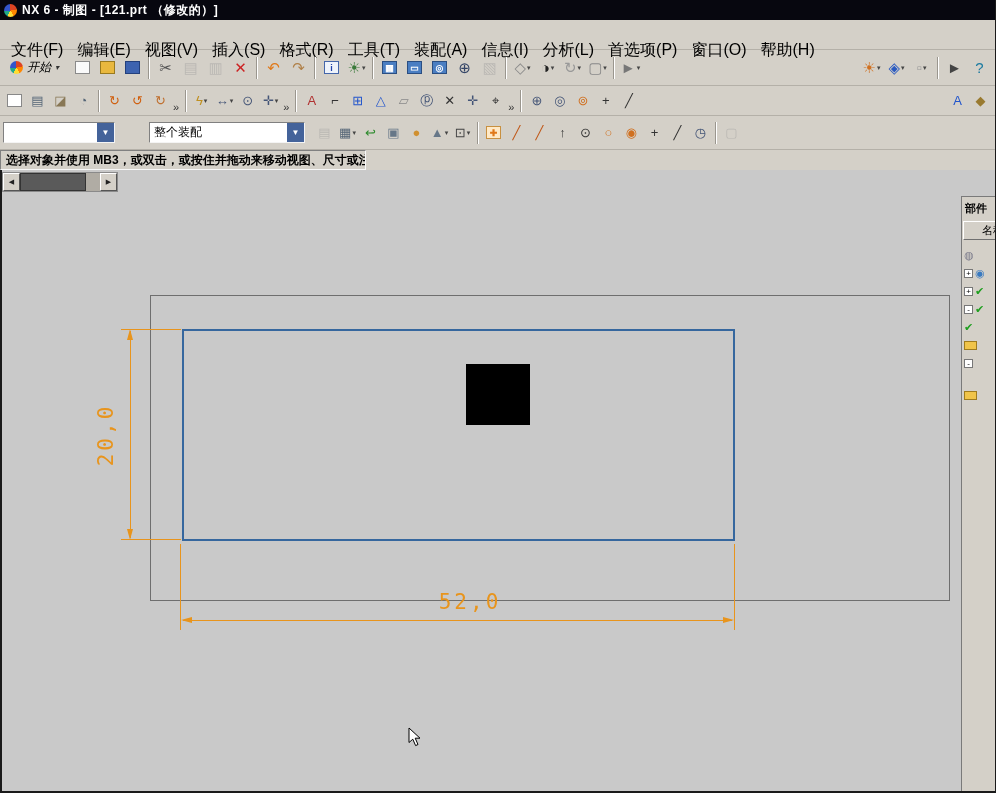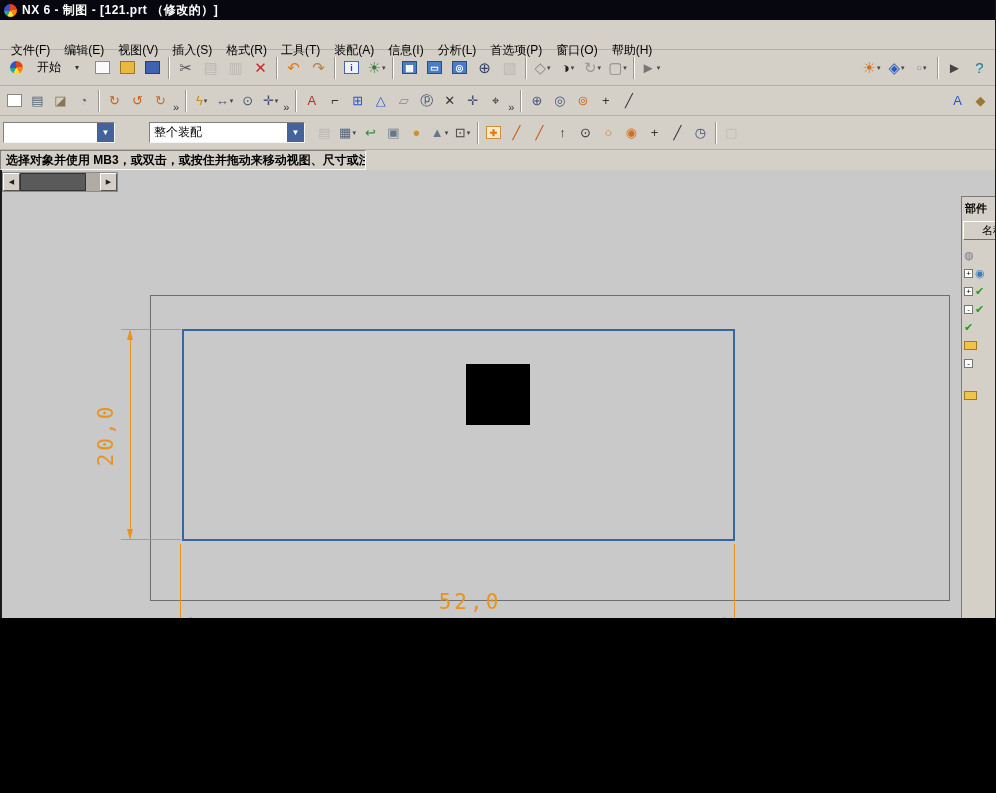--- a/index.html
+++ b/index.html
@@ -1,47 +1,47 @@
 <!DOCTYPE html>
 <html style="--dim: #e8941c; --part: #36679e; --sheetb: #6e6e6e;"><head>
 <meta charset="utf-8">
 <style>
   * { box-sizing: border-box; margin: 0; padding: 0; }
   html,body { background:#000; }
   #app{
-    position:relative; width:996px; height:618px;
+    position:relative; width:996px; height:793px;
     background:#d4d0c8; overflow:hidden;
     font-family:"Liberation Sans", sans-serif;
     border-right:1px solid #1a1a1a;
   }
   
   .titlebar{ height:20px; background:#07070f; display:flex; align-items:center; gap:5px; padding-left:4px; }
   .nx-logo{ width:13px; height:13px; border-radius:50%;
     background:conic-gradient(#d42 0 22%, #f80 22% 42%, #fd3 42% 58%, #2a8 58% 74%, #35c 74% 100%); }
   .title-text{ color:#fff; font-size:12px; font-weight:bold; letter-spacing:.5px; white-space:nowrap; }
   
   .menubar{ height:30px; display:flex; align-items:center; padding:0 4px; border-bottom:1px solid #b4b0a8; }
-  .menu-item{ font-size:12px; padding:4px 7px; white-space:nowrap;margin-top:32px; }
+  .menu-item{ font-size:16px; padding:4px 7px; white-space:nowrap;margin-top:32px; }
   
   .toolbar{ display:flex; align-items:center; padding:0 3px; border-bottom:1px solid #b4b0a8; }
   .row1{ height:36px; }
   .row2{ height:30px; }
   .row3{ height:34px; }
   .tb-icons{ display:flex; align-items:center; flex:1; height:100%; overflow:hidden; }
   .tbtn{ height:25px; min-width:25px; padding:0 1px; display:flex; align-items:center; justify-content:center; }
   .row2 .tbtn,.row3 .tbtn{ height:23px; min-width:23px; }
   .glyph{ font-size:15px; line-height:1; }
   .row2 .glyph,.row3 .glyph{ font-size:13px; }
   .blk{ width:15px; height:13px; display:inline-flex; align-items:center; justify-content:center; font-size:9px; font-weight:bold; border:1px solid #777; }
   .dd{ font-size:7px; color:#444; margin-left:1px; }
   .tb-sep{ width:2px; height:22px; border-left:1px solid #9a968e; border-right:1px solid #ffffff; margin:0 3px; }
   .tb-overflow{ font-size:11px; color:#333; align-self:flex-end; padding:0 3px 2px 1px; }
   .tb-flex{ flex:1; }
   .disabled{ opacity:.45; }
-  .start-btn{ display:flex; align-items:center; gap:14px; padding:3px 7px; font-size:12px; margin-right:4px; }
+  .start-btn{ display:flex; align-items:center; gap:4px; padding:3px 7px; font-size:12px; margin-right:4px;font-style:italic; }
   .start-caret{ font-size:8px; color:#333; }
   
   .combo{ height:21px; background:#fff; border:1px solid; border-color:#808080 #f4f4f4 #f4f4f4 #808080; display:flex; align-items:center; }
   .combo-filter{ width:112px; }
   .combo-scope{ width:156px; margin-left:34px; margin-right:8px; }
   .combo .val{ flex:1; font-size:12px; padding:0 4px; white-space:nowrap; overflow:hidden; }
   .combo .btn{ width:17px; height:100%; background:#44639a; color:#fff; display:flex; align-items:center; justify-content:center; font-size:8px; }
   
   .statusbar{ height:20px; display:flex; font-size:12px; font-weight:bold; background:#d4d0c8; }
   .status-cell{ border:1px solid; border-color:#808080 #f8f8f8 #f8f8f8 #808080; padding:0 5px; display:flex; align-items:center; white-space:nowrap; overflow:hidden; }

